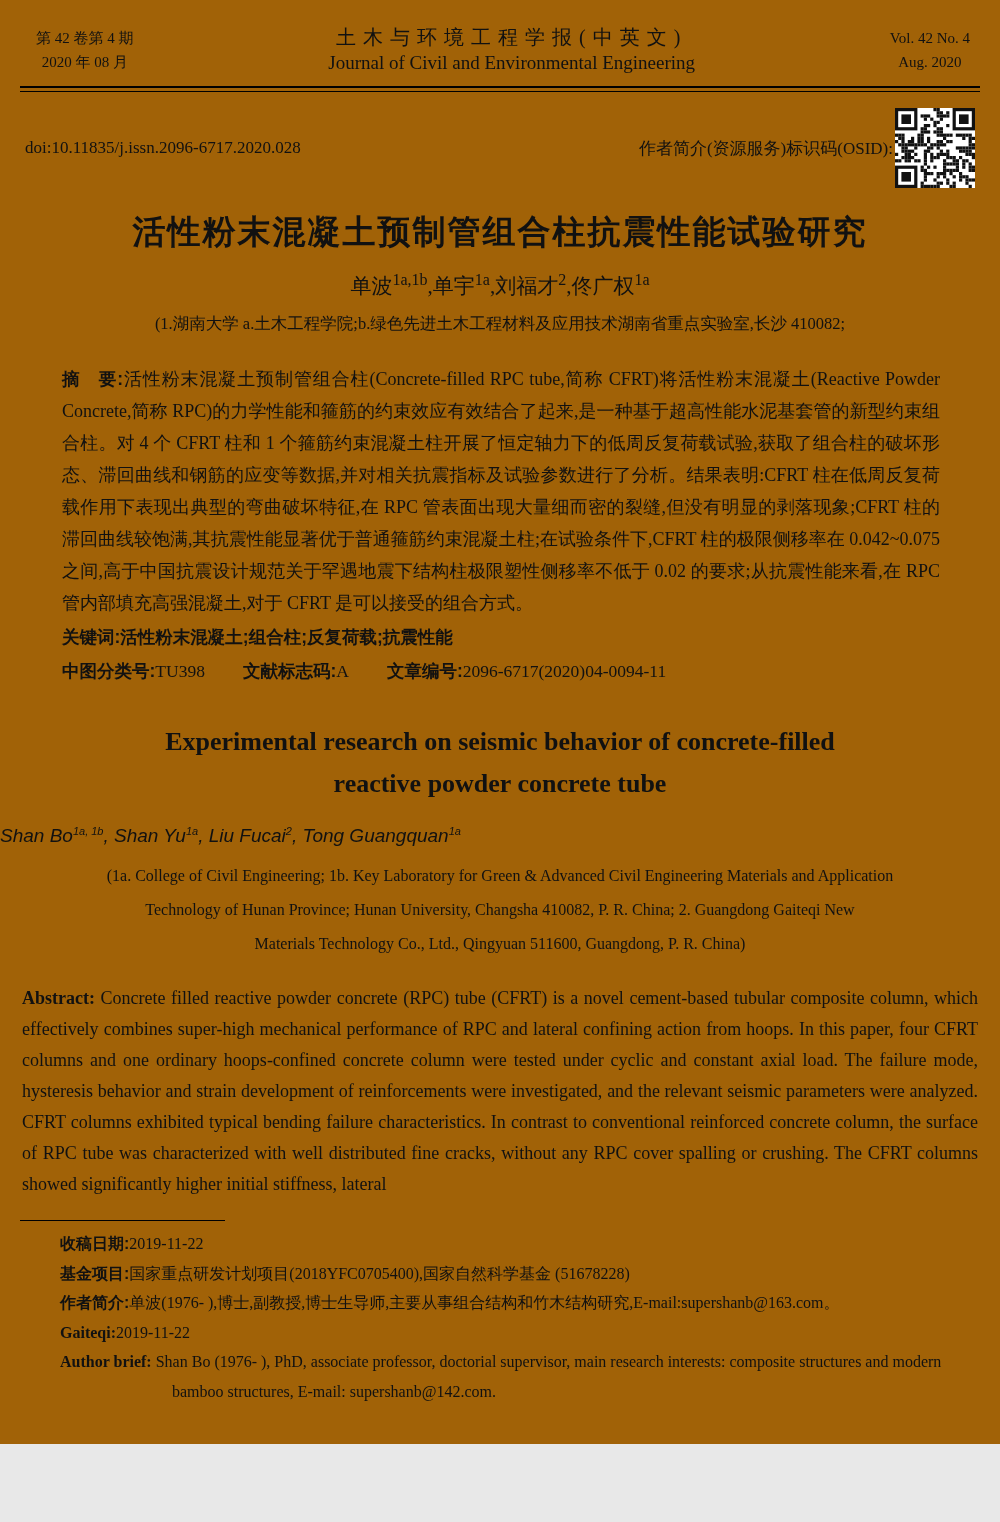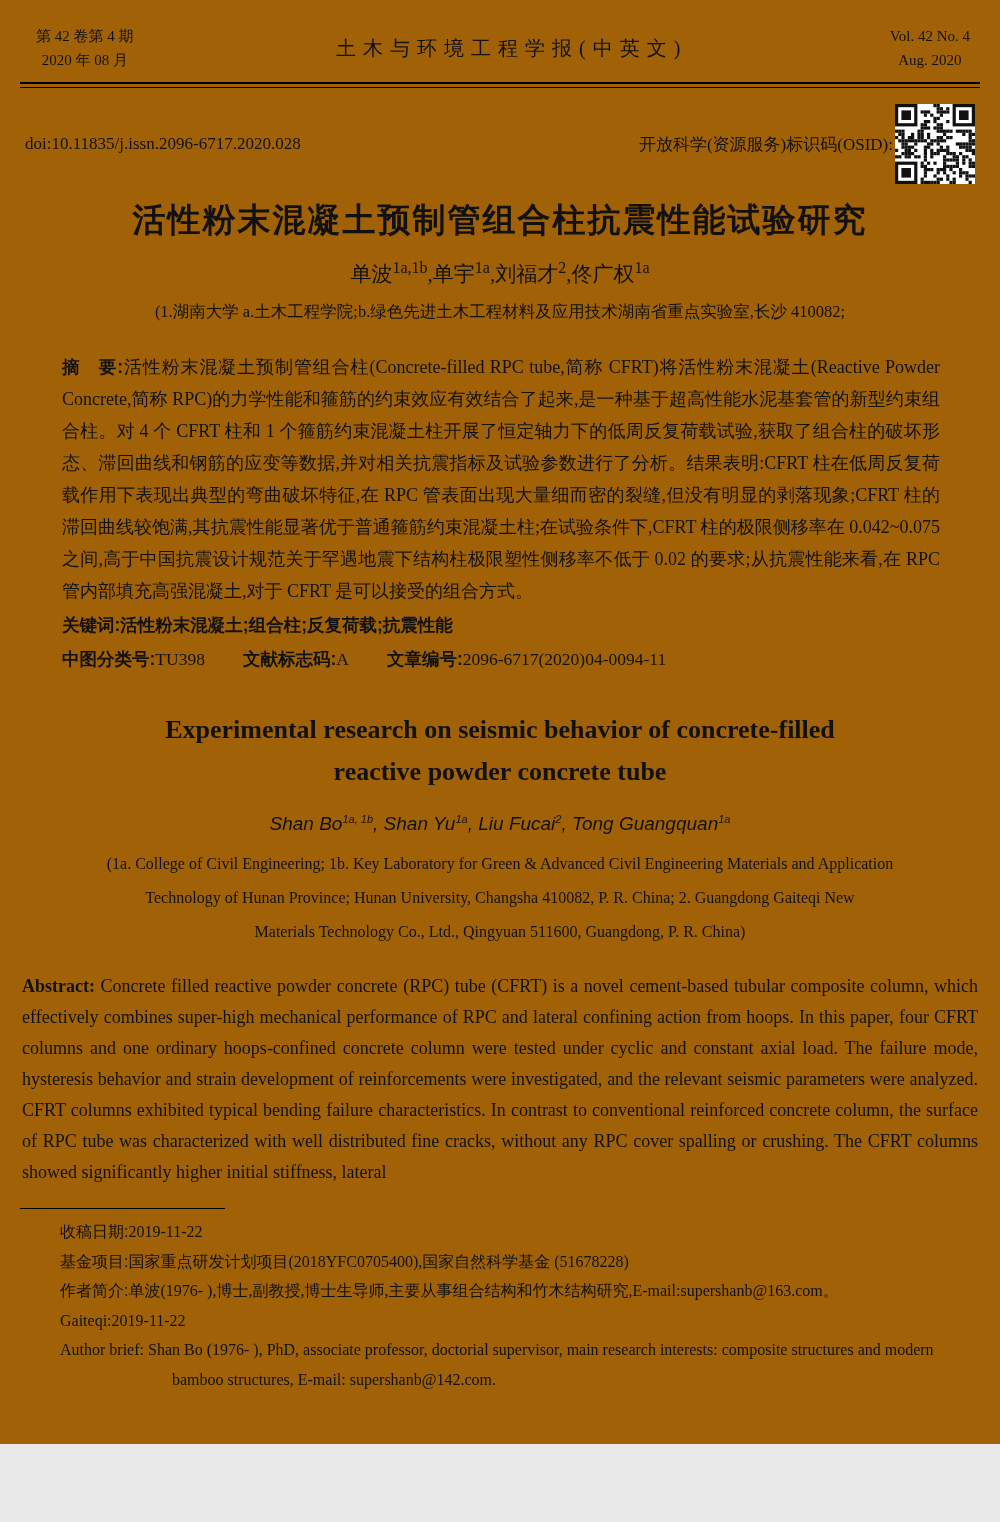--- a/index.html
+++ b/index.html
@@ -17,71 +17,72 @@
   .jh-center .en{font-size:19px;line-height:26px;}
   .double-rule{margin:4px 20px 0 20px;height:3px;
     border-top:2.5px solid #000;border-bottom:1.2px solid #000;}
   
   .doi-row{display:flex;align-items:center;margin:10px 25px 0 25px;height:92px;}
   .doi-text{font-size:17px;flex:0 0 auto;}
   .osid-group{margin-left:auto;display:flex;align-items:center;}
   .osid-label{font-size:17px;white-space:nowrap;}
   .qr{width:80px;height:80px;margin-left:2px;flex:0 0 auto;}
   
-  .cn-title{margin-top:8px;text-align:center;font-size:33px;font-weight:bold;letter-spacing:2px;}
+  .cn-title{margin-top:16px;text-align:center;font-size:33px;font-weight:bold;letter-spacing:2px;}
   .cn-authors{margin-top:16px;text-align:center;font-size:21px;}
   .cn-authors sup{font-size:16px;}
   .cn-affils{margin-top:8px;text-align:center;font-size:16.5px;line-height:31px;}
   
   .cn-abstract{margin:24px 60px 0 62px;font-size:18px;line-height:32px;text-align:justify;}
   .cn-abstract .lbl{font-weight:bold;font-family:"Liberation Sans","DejaVu Sans",sans-serif;font-size:17.5px;}
   .cn-keywords{margin:2px 60px 0 62px;font-size:17.5px;line-height:32px;
     font-weight:bold;font-family:"Liberation Sans","DejaVu Sans",sans-serif;}
   .cn-clc{margin:2px 60px 0 62px;font-size:17.5px;line-height:32px;}
   .cn-clc .lbl{font-weight:bold;font-family:"Liberation Sans","DejaVu Sans",sans-serif;}
   .cn-clc .seg{margin-right:38px;}
   
   .en-title{margin-top:34px;text-align:center;font-size:26px;font-weight:bold;line-height:42px;}
-  .en-authors{margin-top:20px;text-align:center;font-size:19px;font-style:italic;
+  .en-authors{margin-top:20px;font-size:19px;font-style:italic;
     font-family:"Liberation Sans","DejaVu Sans",sans-serif;}
   .en-authors sup{font-size:11px;}
   .en-affils{margin-top:12px;text-align:center;font-size:16px;line-height:34px;}
   .en-abstract{margin:22px 22px 0 22px;font-size:18px;line-height:31px;text-align:justify;}
   .en-abstract .lbl{font-weight:bold;}
   
   .fn-rule{margin:20px 0 8px 20px;width:205px;border-top:1.5px solid #000;}
   .footnotes{margin:0 24px 0 0;font-size:16px;line-height:29.5px;}
   .fn-item{margin:0;padding-left:172px;text-indent:-112px;}
-  .fn-item .fn-label{font-weight:normal;font-family:"Liberation Sans","DejaVu Sans",sans-serif;}
+  .fn-item .fn-label{font-weight:bold;font-family:"Liberation Sans","DejaVu Sans",sans-serif;}
   .fn-item .fn-label.latin{font-family:"Liberation Serif","DejaVu Serif",serif;}
 </style>
 </head>
 <body>
 
 <div class="page">
 
   <div class="jheader">
     <div class="jh-left">
       <div>第 42 卷第 4 期</div>
       <div>2020 年 08 月</div>
     </div>
     <div class="jh-center">
       <div class="cn">土木与环境工程学报(中英文)</div>
+      <div class="en">Journal of Civil and Environmental Engineering</div>
     </div>
     <div class="jh-right">
       <div>Vol. 42 No. 4</div>
       <div>Aug.  2020</div>
     </div>
   </div>
   <div class="double-rule"></div>
 
   <div class="doi-row">
     <div class="doi-text">doi:10.11835/j.issn.2096-6717.2020.028</div>
     <div class="osid-group">
-      <div class="osid-label">开放科学(资源服务)标识码(OSID):</div>
+      <div class="osid-label">作者简介(资源服务)标识码(OSID):</div>
       <div class="qr" id="qr"><svg xmlns="http://www.w3.org/2000/svg" width="80" height="80" viewBox="0 0 80 80">
             <rect width="80" height="80" fill="#fff"></rect>
             <rect x="38.40" y="0.00" width="3.20" height="3.20" fill="#111"></rect>
             <rect x="41.60" y="0.00" width="3.20" height="3.20" fill="#111"></rect>
             <rect x="41.60" y="3.20" width="3.20" height="3.20" fill="#111"></rect>
             <rect x="44.80" y="3.20" width="3.20" height="3.20" fill="#111"></rect>
             <rect x="51.20" y="3.20" width="3.20" height="3.20" fill="#111"></rect>
             <rect x="25.60" y="6.40" width="3.20" height="3.20" fill="#111"></rect>
             <rect x="28.80" y="6.40" width="3.20" height="3.20" fill="#111"></rect>
             <rect x="32.00" y="6.40" width="3.20" height="3.20" fill="#111"></rect>

